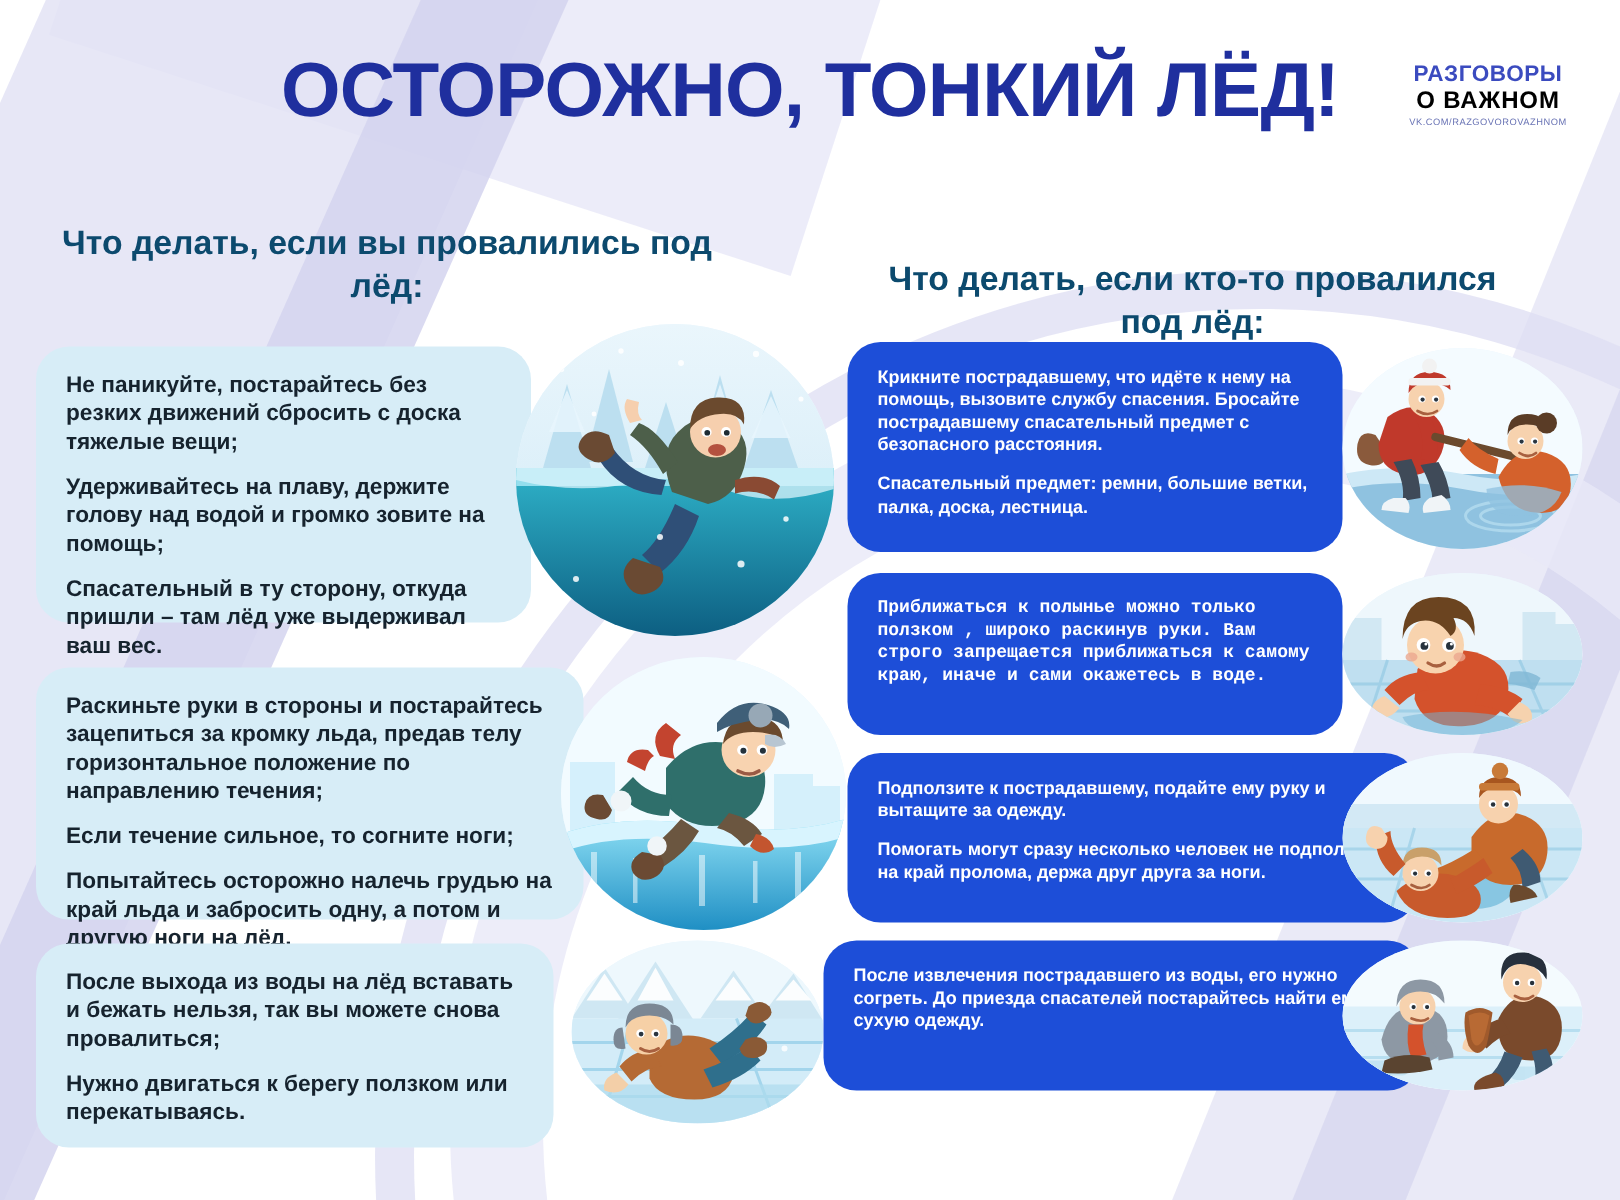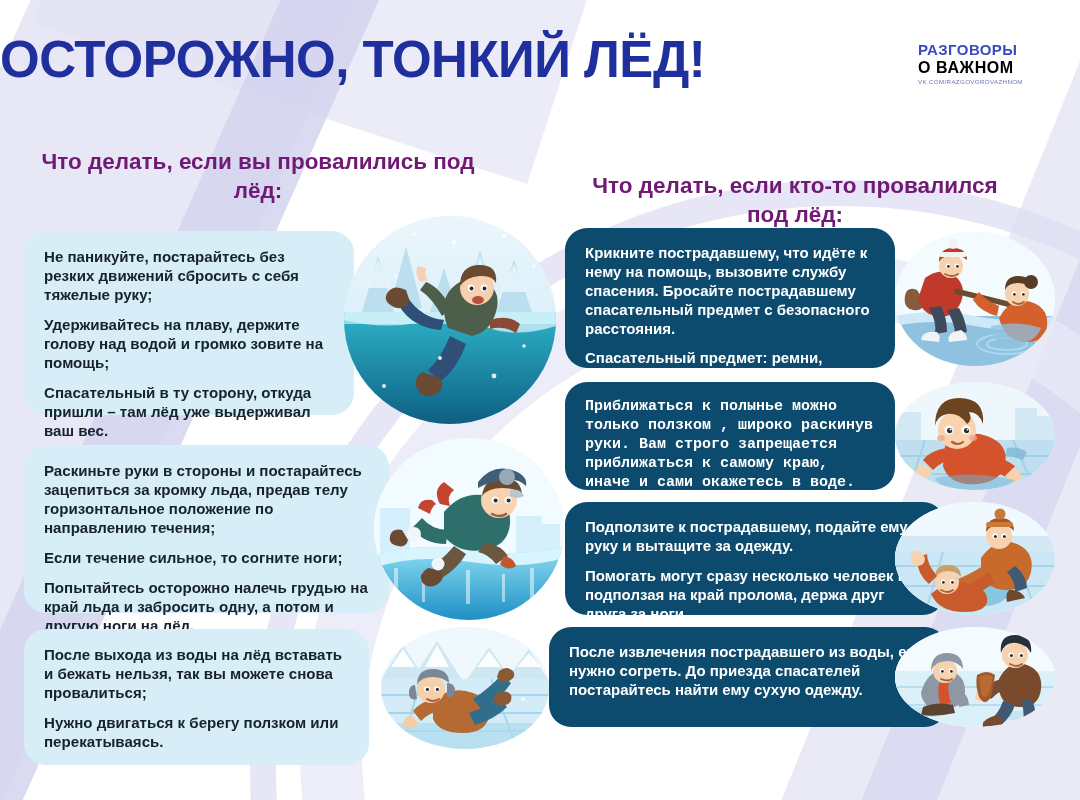--- a/index.html
+++ b/index.html
@@ -63,43 +63,43 @@
     left:60px; top:-150px;
     transform:rotate(18deg);
     background:#e9e9f8;
   }
 
   .page { position:relative; z-index:2; width:1080px; height:800px; }
 
   
   .title {
     position:absolute; left:0; right:0; top:34px;
-    text-align:left;
+    text-align:center;
     font-size:51px;
     line-height:1;
     font-weight:bold;
     color:#1f2f9e;
     letter-spacing:-0.5px;
     font-family:"Liberation Sans", sans-serif;
   }
   .logo {
     position:absolute; right:14px; top:42px;
-    width:148px; 
+    width:148px; text-align:center;
     line-height:1.08;
   }
   .logo .l1 { font-size:15px; font-weight:bold; color:#3b4bbf; letter-spacing:.4px; }
   .logo .l2 { font-size:16px; font-weight:bold; color:#000000; letter-spacing:.6px; margin-top:1px; }
   .logo .url { font-size:6.2px; color:#6a74b5; letter-spacing:.35px; margin-top:3px; }
 
   
   .col-head {
     position:absolute;
     font-size:22.5px;
     font-weight:bold;
-    color:#701a75;
+    color:#0c4a6e;
     line-height:1.28;
     text-align:center;
   }
   .col-head.left  { left:38px;  top:148px; width:440px; }
   .col-head.right { left:570px; top:148px; width:450px;margin-top:24px; }
 
   
   .card {
     position:absolute;
     border-radius:22px;
@@ -109,23 +109,23 @@
   .card p { margin:0 0 11px 0; }
   .card p:last-child { margin-bottom:0; }
 
   .card.light {
     background:#d7edf7;
     color:#16232e;
     font-size:15.1px;
     font-weight:bold;
   }
   .card.blue {
-    background:#0c4a6e;
+    background:#1d4ed8;
     color:#ffffff;
-    font-size:15px;
+    font-size:12px;
     font-weight:bold;
   }
 
   
   .illus {
     position:absolute;
     border-radius:50%;
     overflow:hidden;
     background:#eaf6fd;
   }
@@ -174,21 +174,21 @@
   <div class="logo">
     <div class="l1">РАЗГОВОРЫ</div>
     <div class="l2">О ВАЖНОМ</div>
     <div class="url">VK.COM/RAZGOVOROVAZHNOM</div>
   </div>
 
   <div class="col-head left">Что делать, если вы провалились под лёд:</div>
   <div class="col-head right">Что делать, если кто-то провалился под лёд:</div>
 
   <div class="card light" id="card-l1">
-    <p>Не паникуйте, постарайтесь без резких движений сбросить с себя тяжелые руку;</p>
+    <p>Не паникуйте, постарайтесь без резких движений сбросить с доска тяжелые вещи;</p>
     <p>Удерживайтесь на плаву, держите голову над водой и громко зовите на помощь;</p>
     <p>Спасательный в ту сторону, откуда пришли – там лёд уже выдерживал ваш вес.</p>
   </div>
 
   <div class="illus" id="illus-l1">
     <svg viewBox="0 0 212 208" preserveAspectRatio="xMidYMid slice">
       <defs>
         <linearGradient id="sky1" x1="0" y1="0" x2="0" y2="1">
           <stop offset="0" stop-color="#eaf6fc"></stop>
             <stop offset="1" stop-color="#cfe9f6"></stop>

